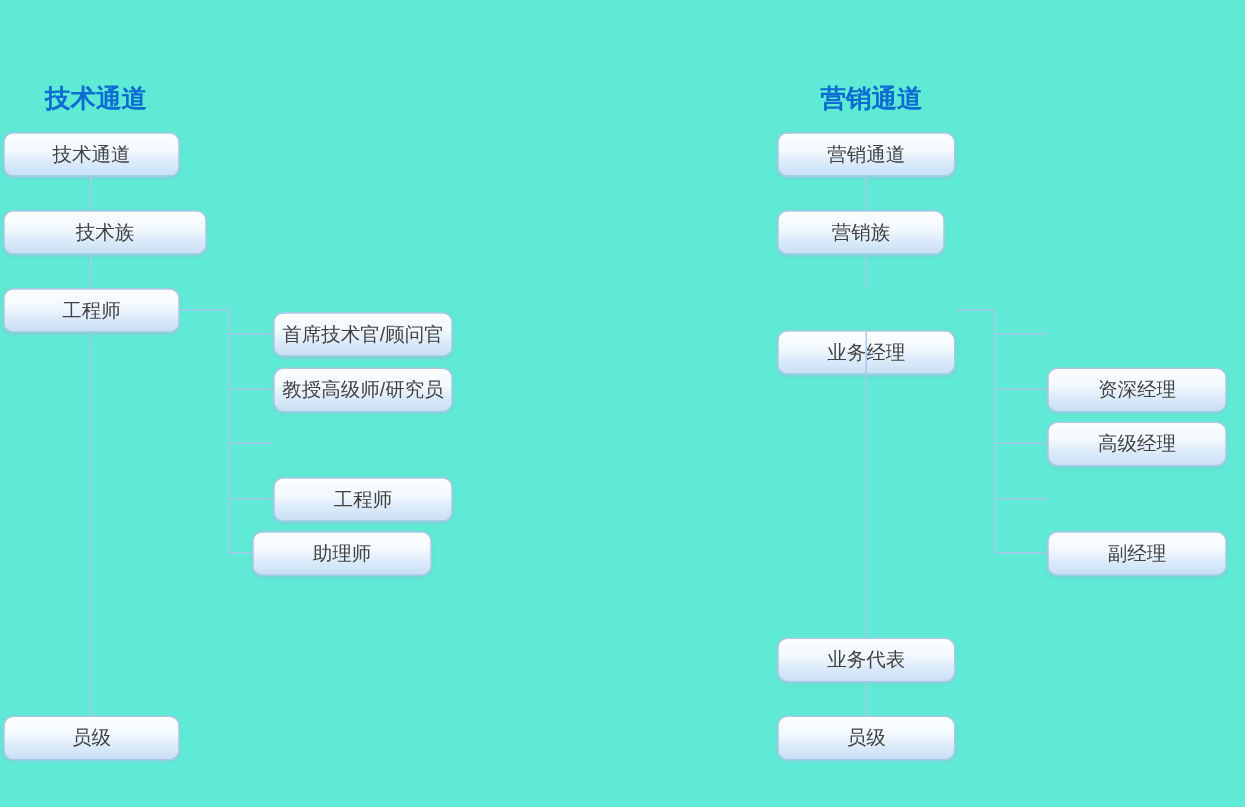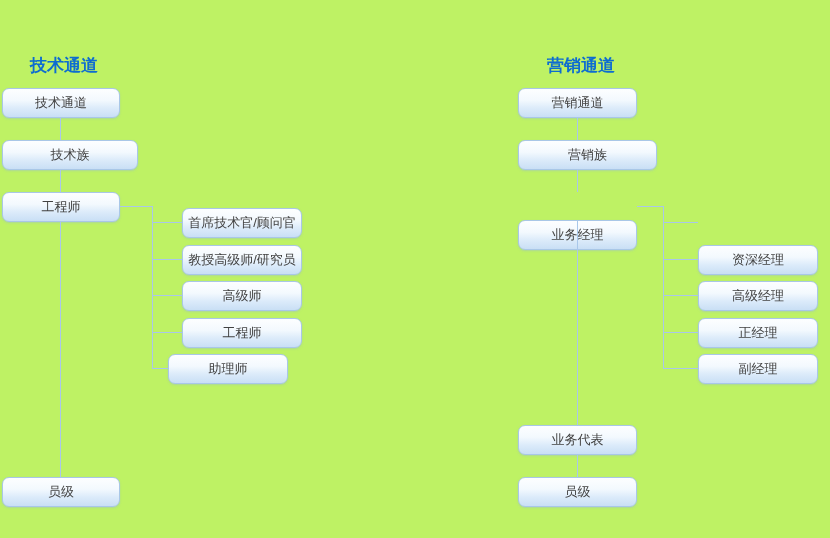--- a/index.html
+++ b/index.html
@@ -1,19 +1,19 @@
 <!DOCTYPE html>
 <html><head>
 <meta charset="utf-8">
 <style>
   html,body{margin:0;padding:0;background:#ffffff;}
   .canvas{
     position:relative;
     width:830px;height:538px;
-    background:#bef264;
+    background:#5eead4;
     font-family:"Liberation Sans","DejaVu Sans",sans-serif;
     overflow:hidden;
   }
   .tree-title{
     position:absolute;
     font-size:17px;
     font-weight:bold;
     color:#0d6cd1;
     white-space:nowrap;
   }
@@ -54,43 +54,41 @@
   <div class="hline" style="left:120px;top:206px;width:32px;"></div>
   <div class="vline" style="left:152px;top:206px;height:163px;"></div>
   <div class="hline" style="left:153px;top:222px;width:29px;"></div>
   <div class="hline" style="left:153px;top:259px;width:29px;"></div>
   <div class="hline" style="left:153px;top:295px;width:29px;"></div>
   <div class="hline" style="left:153px;top:332px;width:29px;"></div>
   <div class="hline" style="left:153px;top:368px;width:29px;"></div>
 
   <div class="node" style="left:182px;top:208px;width:120px;">首席技术官/顾问官</div>
   <div class="node" style="left:182px;top:245px;width:120px;">教授高级师/研究员</div>
-  <div class="node" style="left:182px;top:281px;width:120px;">高级师</div>
   <div class="node" style="left:182px;top:318px;width:120px;">工程师</div>
   <div class="node" style="left:168px;top:354px;width:120px;">助理师</div>
 
   <div class="tree-title" style="left:547px;top:54px;">营销通道</div>
 
   <div class="node" style="left:518px;top:88px;width:119px;">营销通道</div>
-  <div class="node" style="left:518px;top:140px;width:139px;">营销族</div>
+  <div class="node" style="left:518px;top:140px;width:112px;">营销族</div>
   <div class="node" style="left:518px;top:192px;width:119px;margin-top:28px;">业务经理</div>
   <div class="node" style="left:518px;top:425px;width:119px;">业务代表</div>
   <div class="node" style="left:518px;top:477px;width:119px;">员级</div>
 
   <div class="vline" style="left:577px;top:117px;height:23px;"></div>
   <div class="vline" style="left:577px;top:169px;height:23px;"></div>
   <div class="vline" style="left:577px;top:221px;height:204px;"></div>
   <div class="vline" style="left:577px;top:454px;height:23px;"></div>
 
   <div class="hline" style="left:637px;top:206px;width:26px;"></div>
   <div class="vline" style="left:663px;top:206px;height:163px;"></div>
   <div class="hline" style="left:664px;top:222px;width:34px;"></div>
   <div class="hline" style="left:664px;top:259px;width:34px;"></div>
   <div class="hline" style="left:664px;top:295px;width:34px;"></div>
   <div class="hline" style="left:664px;top:332px;width:34px;"></div>
   <div class="hline" style="left:664px;top:368px;width:34px;"></div>
 
   <div class="node" style="left:698px;top:245px;width:120px;">资深经理</div>
   <div class="node" style="left:698px;top:281px;width:120px;">高级经理</div>
-  <div class="node" style="left:698px;top:318px;width:120px;">正经理</div>
   <div class="node" style="left:698px;top:354px;width:120px;">副经理</div>
 
 </div>
 
 </body></html>

